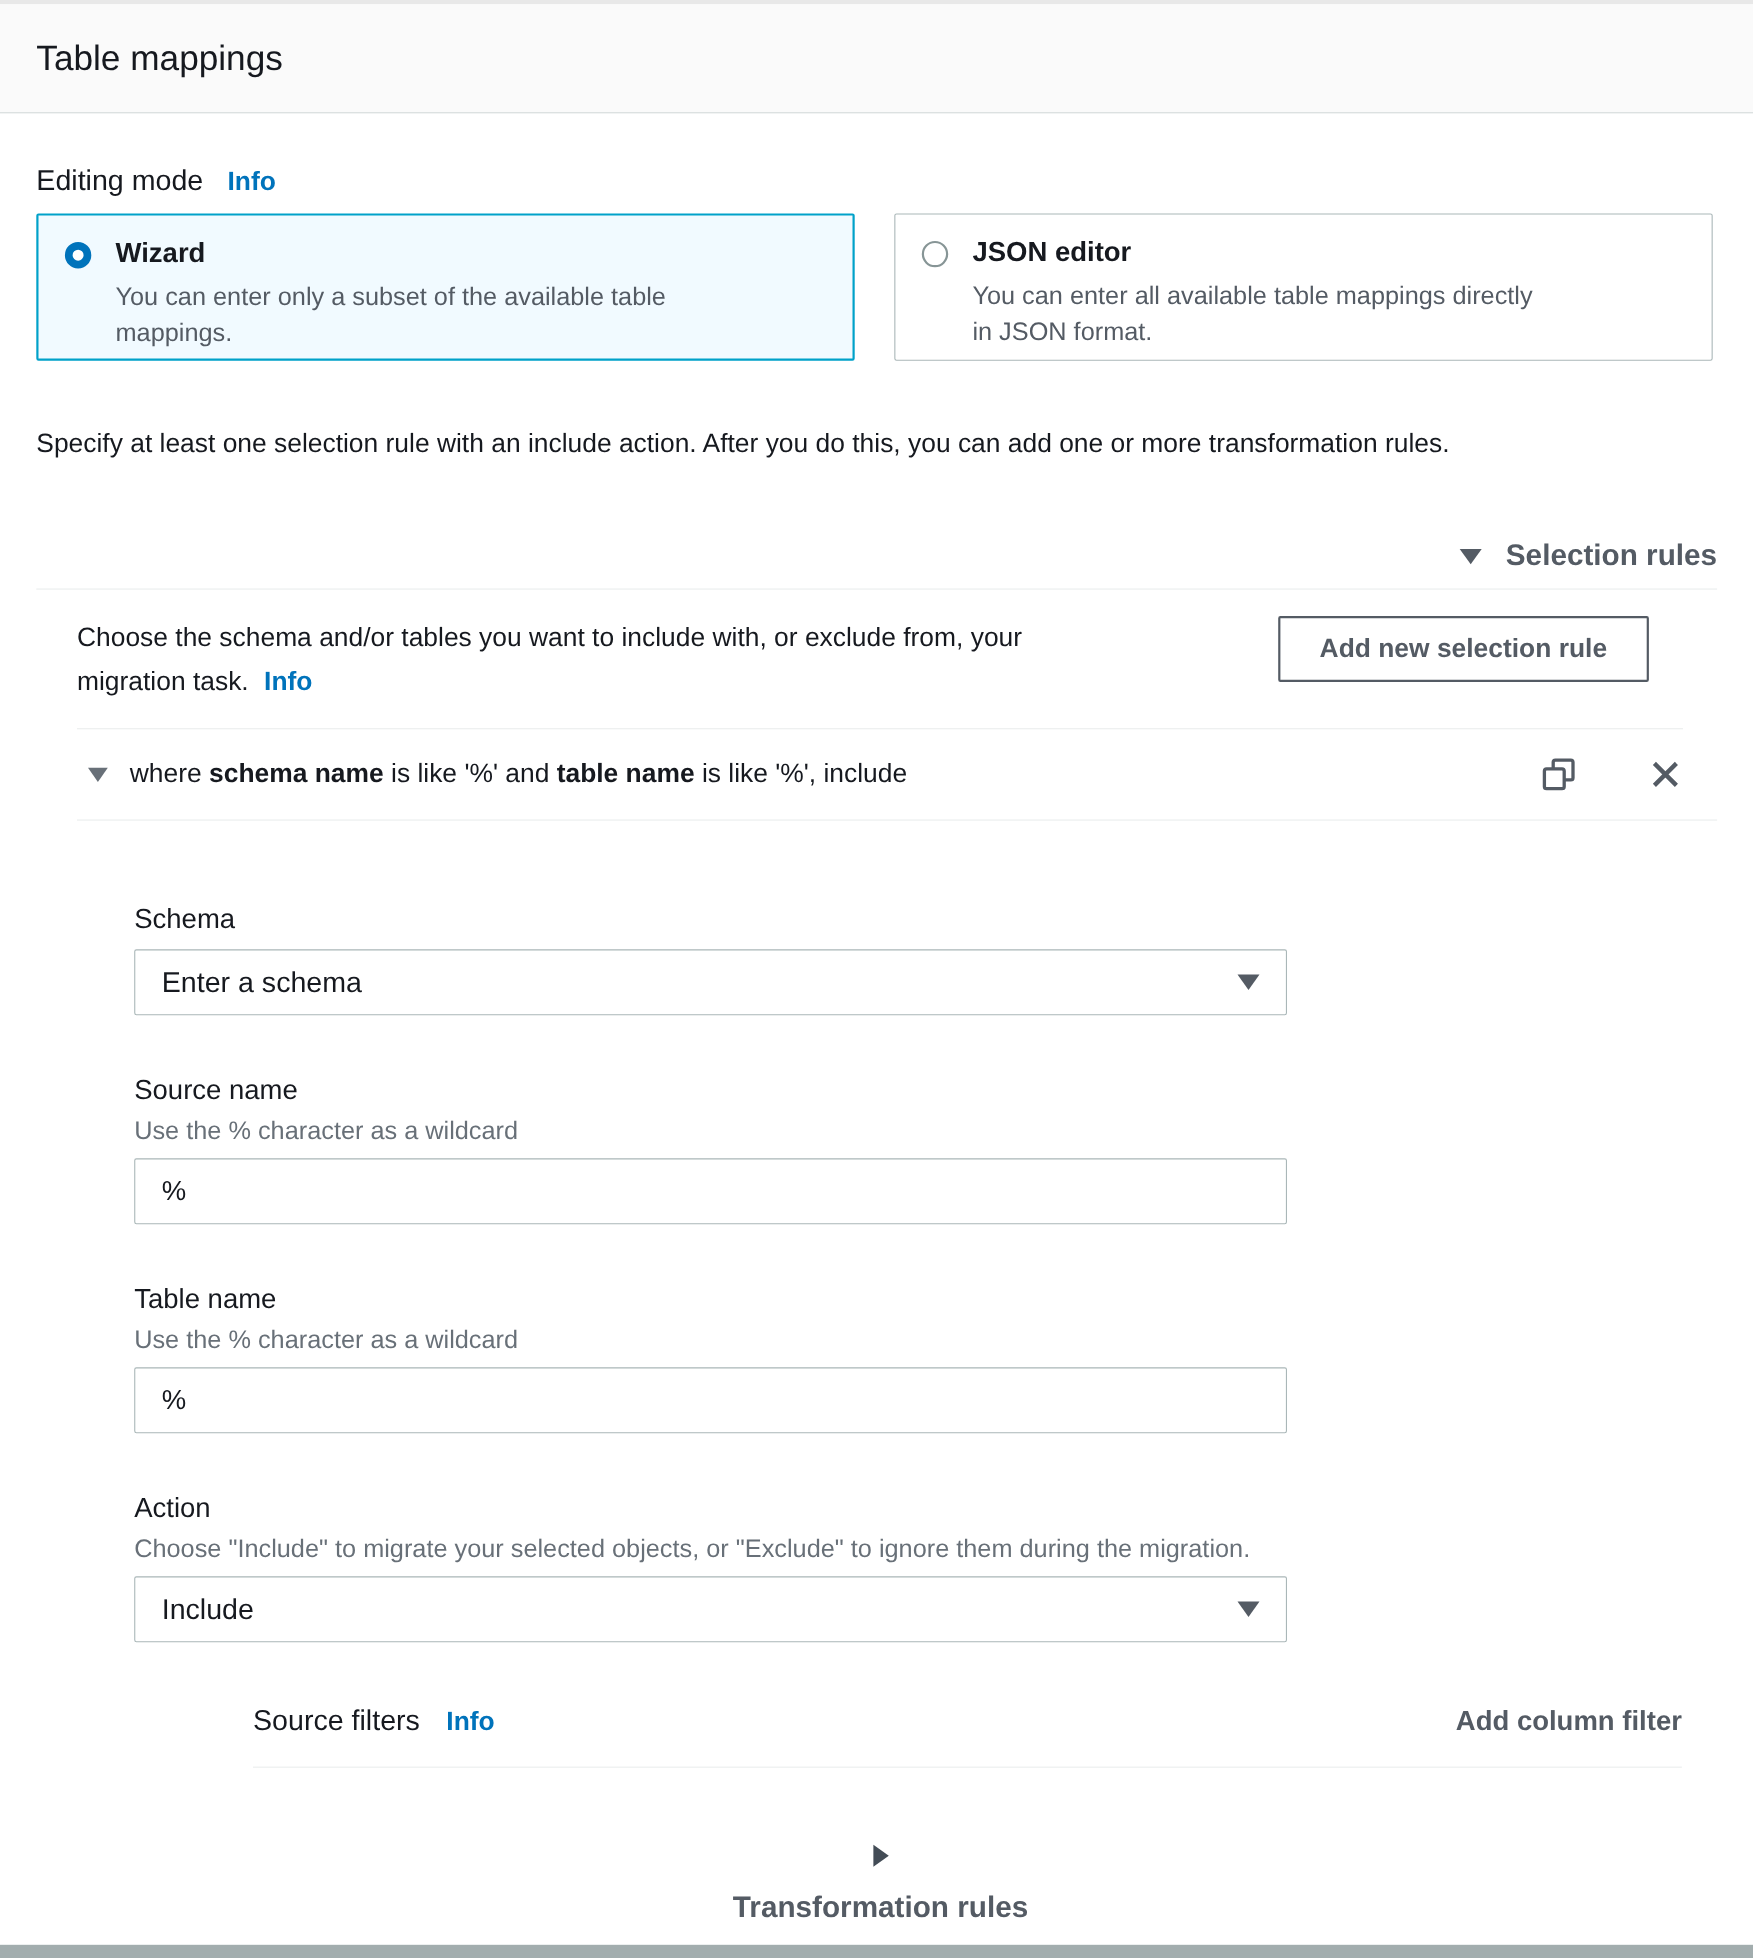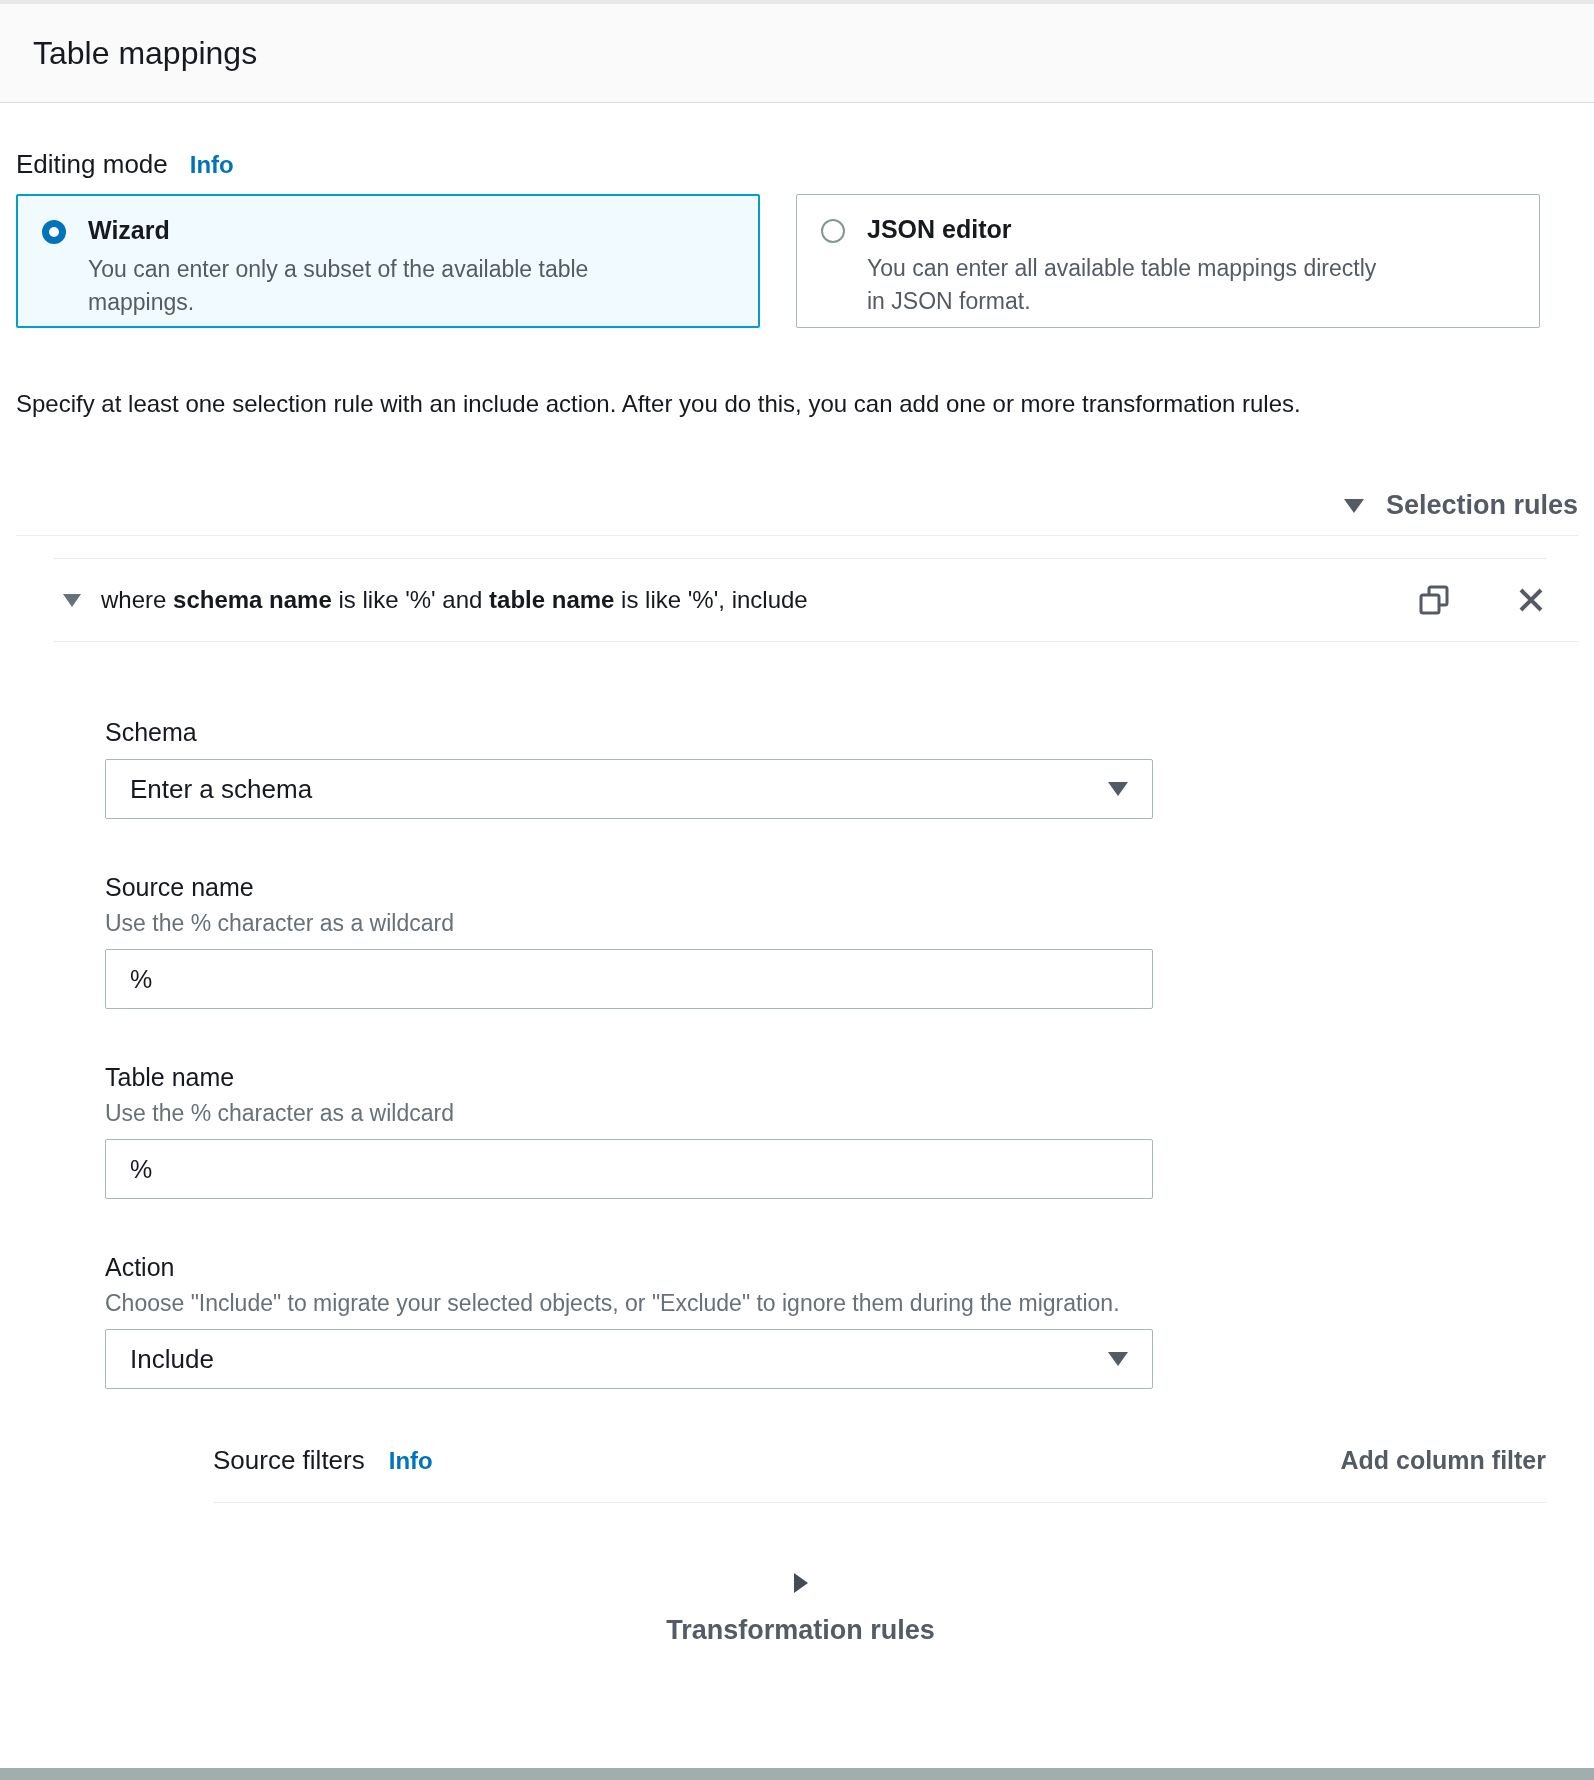--- a/index.html
+++ b/index.html
@@ -5,21 +5,21 @@
   * { margin:0; padding:0; box-sizing:border-box; }
   html,body { background:#fff; }
   body { font-family:"Liberation Sans", sans-serif; color:#16191f; }
   .page { position:relative; width:1594px; height:1780px; background:#fff; overflow:hidden; }
 
   .top-strip { height:4px; background:#e8e8e8; }
 
   .panel-header { height:99px; background:#fafafa; border-bottom:1px solid #d5dbdb; display:flex; align-items:center; padding:0 33px; }
   .panel-header h1 { font-size:32px; font-weight:normal; color:#16191f; }
 
-  .content { padding:0 16px; }
+  .content { padding:0 33px; }
 
   
   .editing-row { margin-top:46px; font-size:26px; display:flex; align-items:baseline; gap:22px; }
   .info-link { color:#0073bb; font-weight:bold; text-decoration:none; cursor:pointer; }
   .editing-row .info-link { font-size:24px; }
 
   .cards { margin-top:14px; display:flex; gap:36px; }
   .card { width:744px; height:134px; border:1px solid #aab7b8; border-radius:2px; background:#fff; padding:20px 24px; display:flex; gap:22px; }
   .card.selected { border:2px solid #00a1c9; background:#f1faff; }
   .radio { flex:0 0 auto; width:24px; height:24px; border-radius:50%; margin-top:4px; }
@@ -111,20 +111,24 @@
 
     <p class="intro">Specify at least one selection rule with an include action. After you do this, you can add one or more transformation rules.</p>
 
     <section>
       <div class="section-heading">
         <span class="tri-down"></span>
         <h2>Selection rules</h2>
       </div>
 
       <div class="section-body">
+        <div class="desc-row">
+          <p class="desc"><span>Choose the schema and/or tables you want to include with, or exclude from, your migration task.</span><a class="info-link">Info</a></p>
+          <button class="btn-secondary">Add new selection rule</button>
+        </div>
 
         <div class="divider"></div>
 
         <div class="rule-header">
           <span class="rule-tri"></span>
           <span class="rule-summary"><span>where </span><span class="bold">schema name</span><span> is like '%' and </span><span class="bold">table name</span><span> is like '%', include</span></span>
           <span class="rule-icons">
             <button class="icon-btn">
               <svg width="34" height="34" viewBox="0 0 34 34">
                   <rect x="12" y="4" width="18" height="18" rx="2" fill="none" stroke="#545b64" stroke-width="3"></rect>

